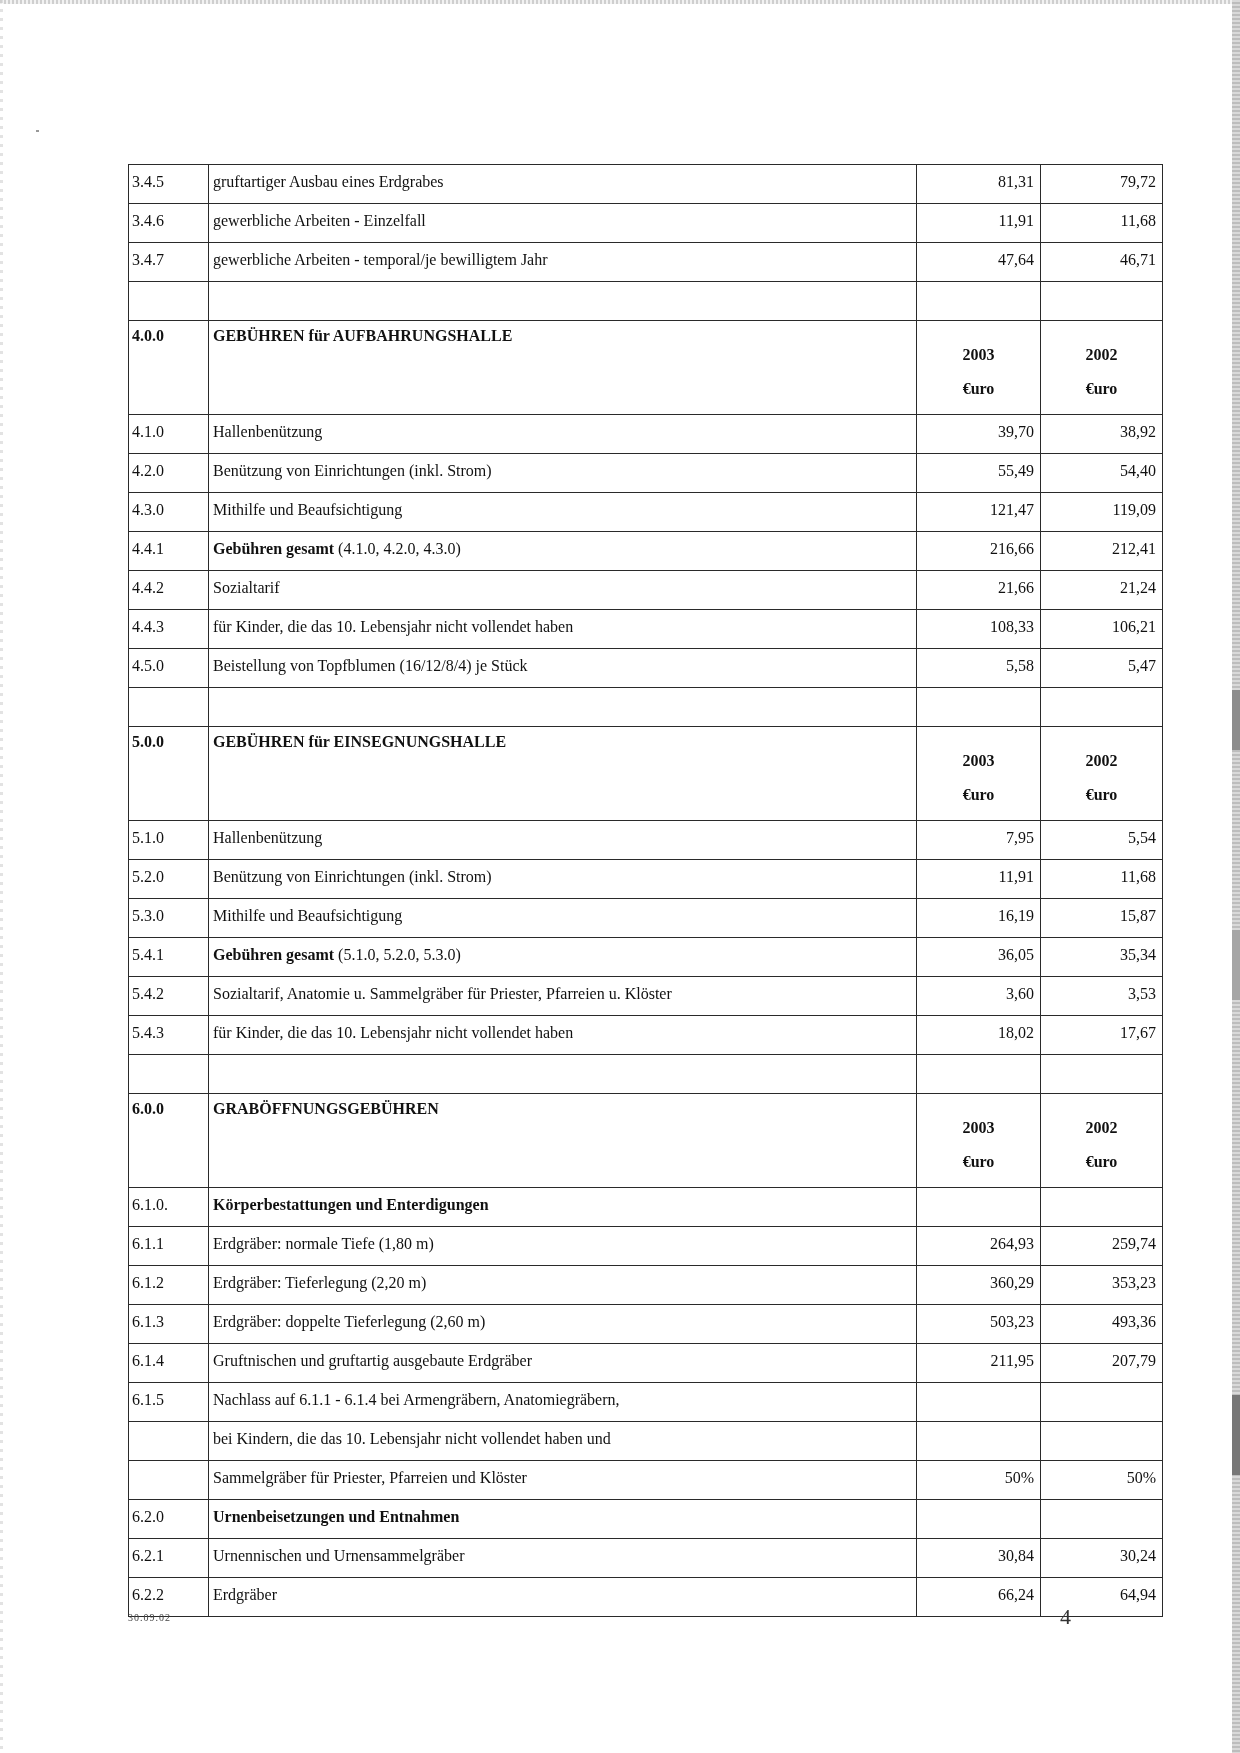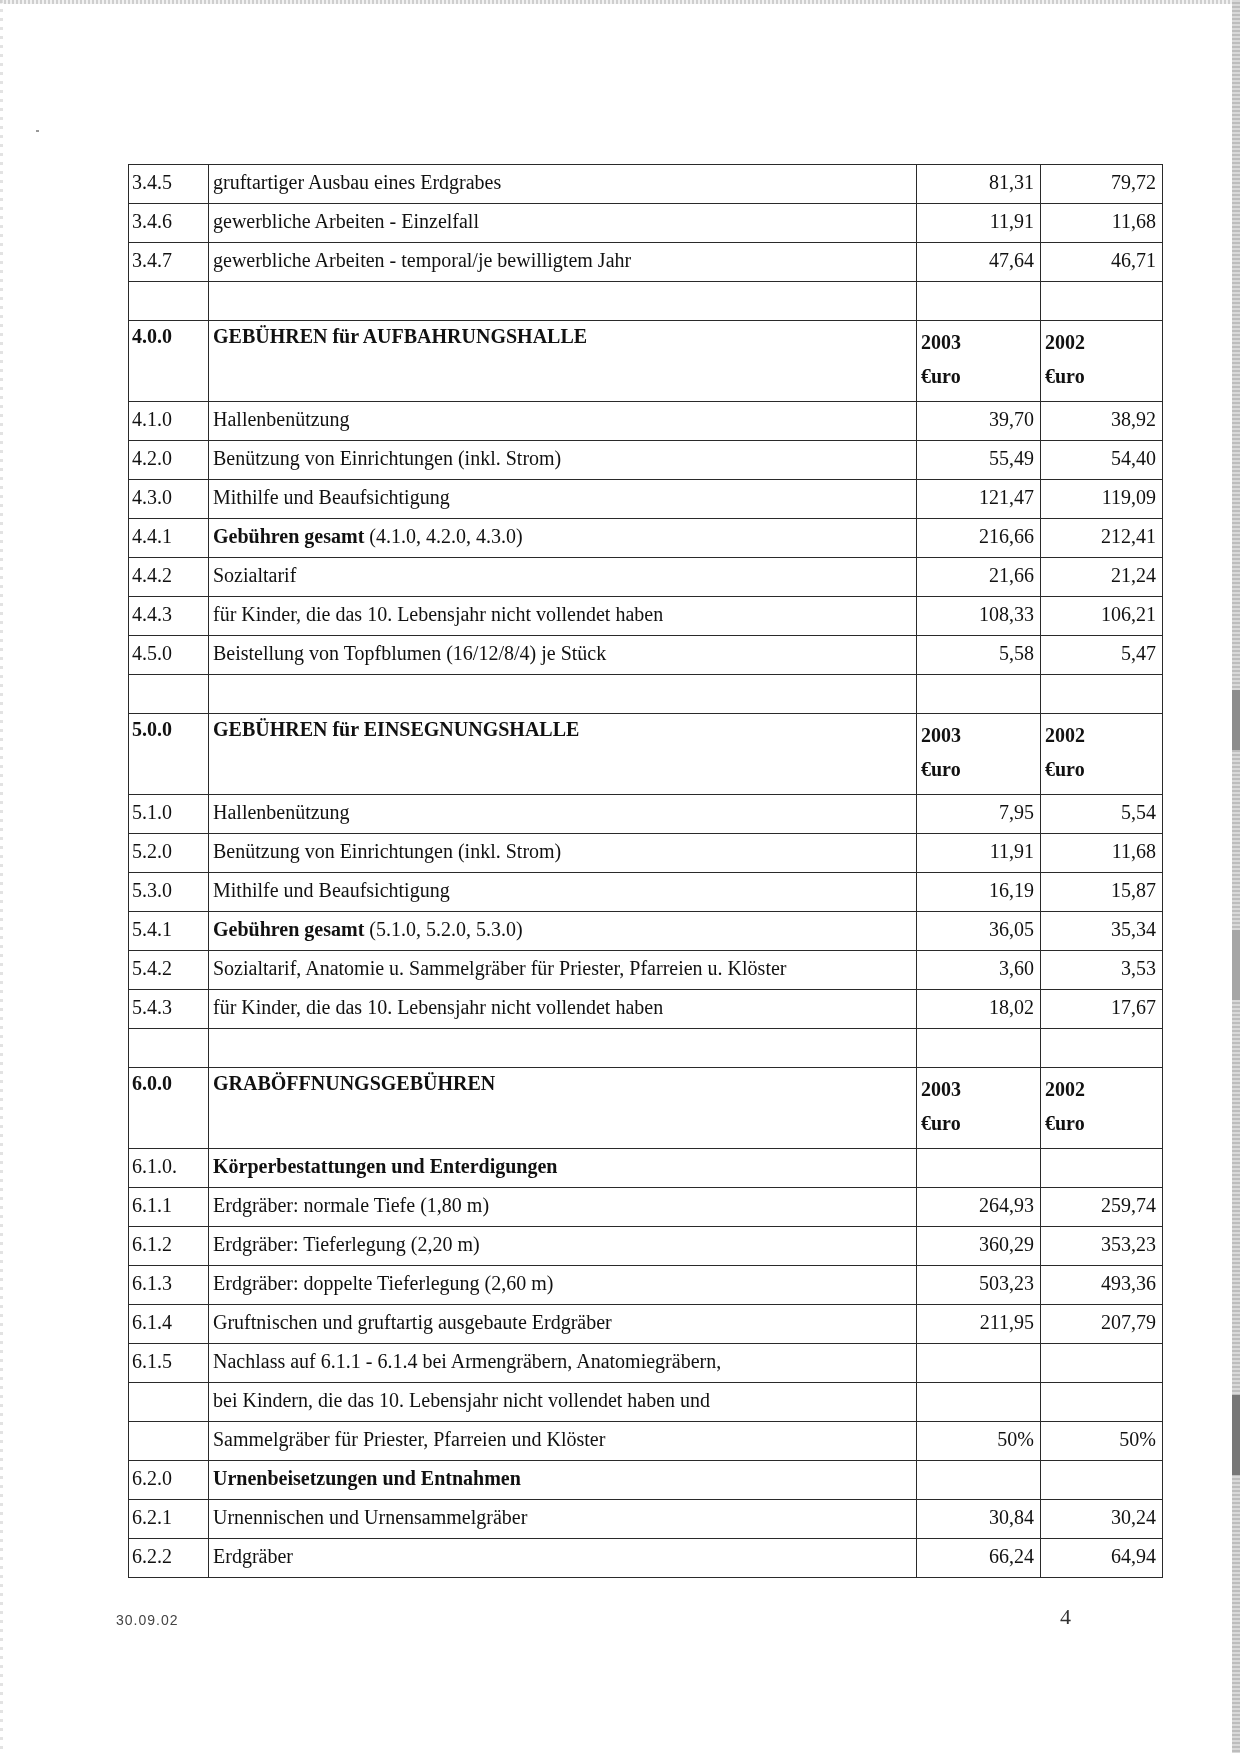--- a/index.html
+++ b/index.html
@@ -14,44 +14,44 @@
   .scan-left { position: absolute; left: 0; top: 0; width: 3px; height: 1753px;
     background: repeating-linear-gradient(180deg,#d0d0d0 0 3px,#fff 3px 9px); opacity: .6; }
   .scan-right { position: absolute; left: 1232px; top: 0; width: 8px; height: 1753px;
     background: repeating-linear-gradient(180deg,#d9d9d9 0 2px,#bdbdbd 2px 4px); }
   .scan-right .dark { position: absolute; left: 0; width: 8px; background: #8c8c8c; }
   .speck { position: absolute; left: 36px; top: 130px; width: 3px; height: 2px; background: #999; }
 
   table.fees {
     position: absolute; left: 128px; top: 164px; width: 1034px;
     border-collapse: collapse; table-layout: fixed;
-    font-size: 20px; line-height: 26px;
+    font-size: 16px; line-height: 26px;
   }
   table.fees col.c-num { width: 80px; }
   table.fees col.c-desc { width: 708px; }
   table.fees col.c-y1 { width: 124px; }
   table.fees col.c-y2 { width: 122px; }
   table.fees td {
     border: 1.5px solid #2a2a2a; padding: 4px 4px 8px 4px; vertical-align: top;
     height: 26px;
   }
   table.fees tr.row td { height: 26px; }
   table.fees tr.blank td { height: 26px; }
   table.fees tr.head td { height: 62px; font-weight: bold; }
   table.fees td.num { padding-left: 3px; }
   table.fees td.val { text-align: right; padding-right: 6px; }
-  table.fees td.yr { text-align: left; line-height: 34px; padding-top: 4px; }
+  table.fees td.yr { text-align: center; line-height: 34px; padding-top: 17px; }
   table.fees tr.head td.num, table.fees tr.head td.desc { padding-top: 2px; margin-left: 36px; }
   .b { font-weight: bold; }
   .i { }
   .just { text-align: justify; }
 
   .footer-date {
-    position: absolute; left: 116px; top: 1612px;
-    font-family: Liberation Sans, sans-serif; font-size: 14px; color: #444; letter-spacing: 1px;
+    position: absolute; left: 128px; top: 1612px;
+    font-family: Liberation Serif, serif; font-size: 10px; color: #444; letter-spacing: 1px;
   }
   .footer-page {
     position: absolute; left: 1060px; top: 1604px; font-size: 22px; color: #333;
   }
 </style>
 </head>
 <body>
 
 <div class="scan-top"></div>
 <div class="scan-left"></div>

